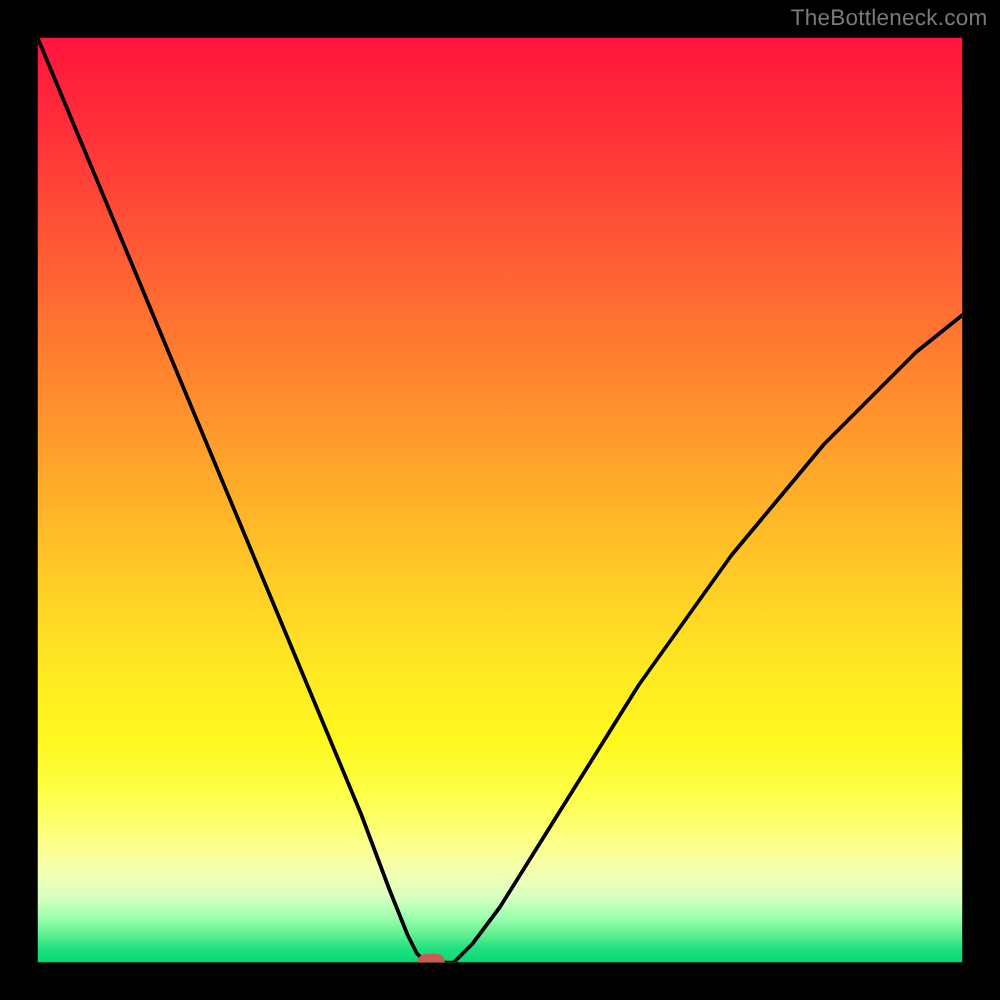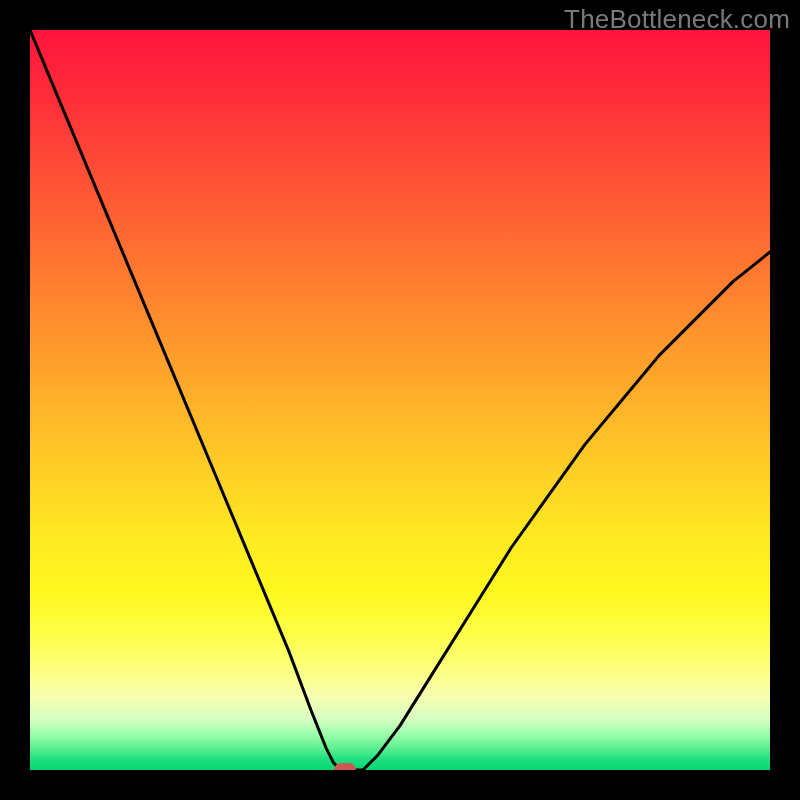--- a/index.html
+++ b/index.html
@@ -61,21 +61,21 @@
     height: 14px;
     background: #cc5a52;
     border-radius: 8px;
     transform: translate(-50%, -50%);
   }
   .watermark {
     position: absolute;
     top: 4px;
     right: 10px;
     color: #7a7a7a;
-    font-size: 26px;
+    font-size: 18px;
     font-weight: 500;
     letter-spacing: 0.2px;
   }
 </style>
 </head>
 <body>
 
 <div class="frame">
 
   <div class="plot-area">

